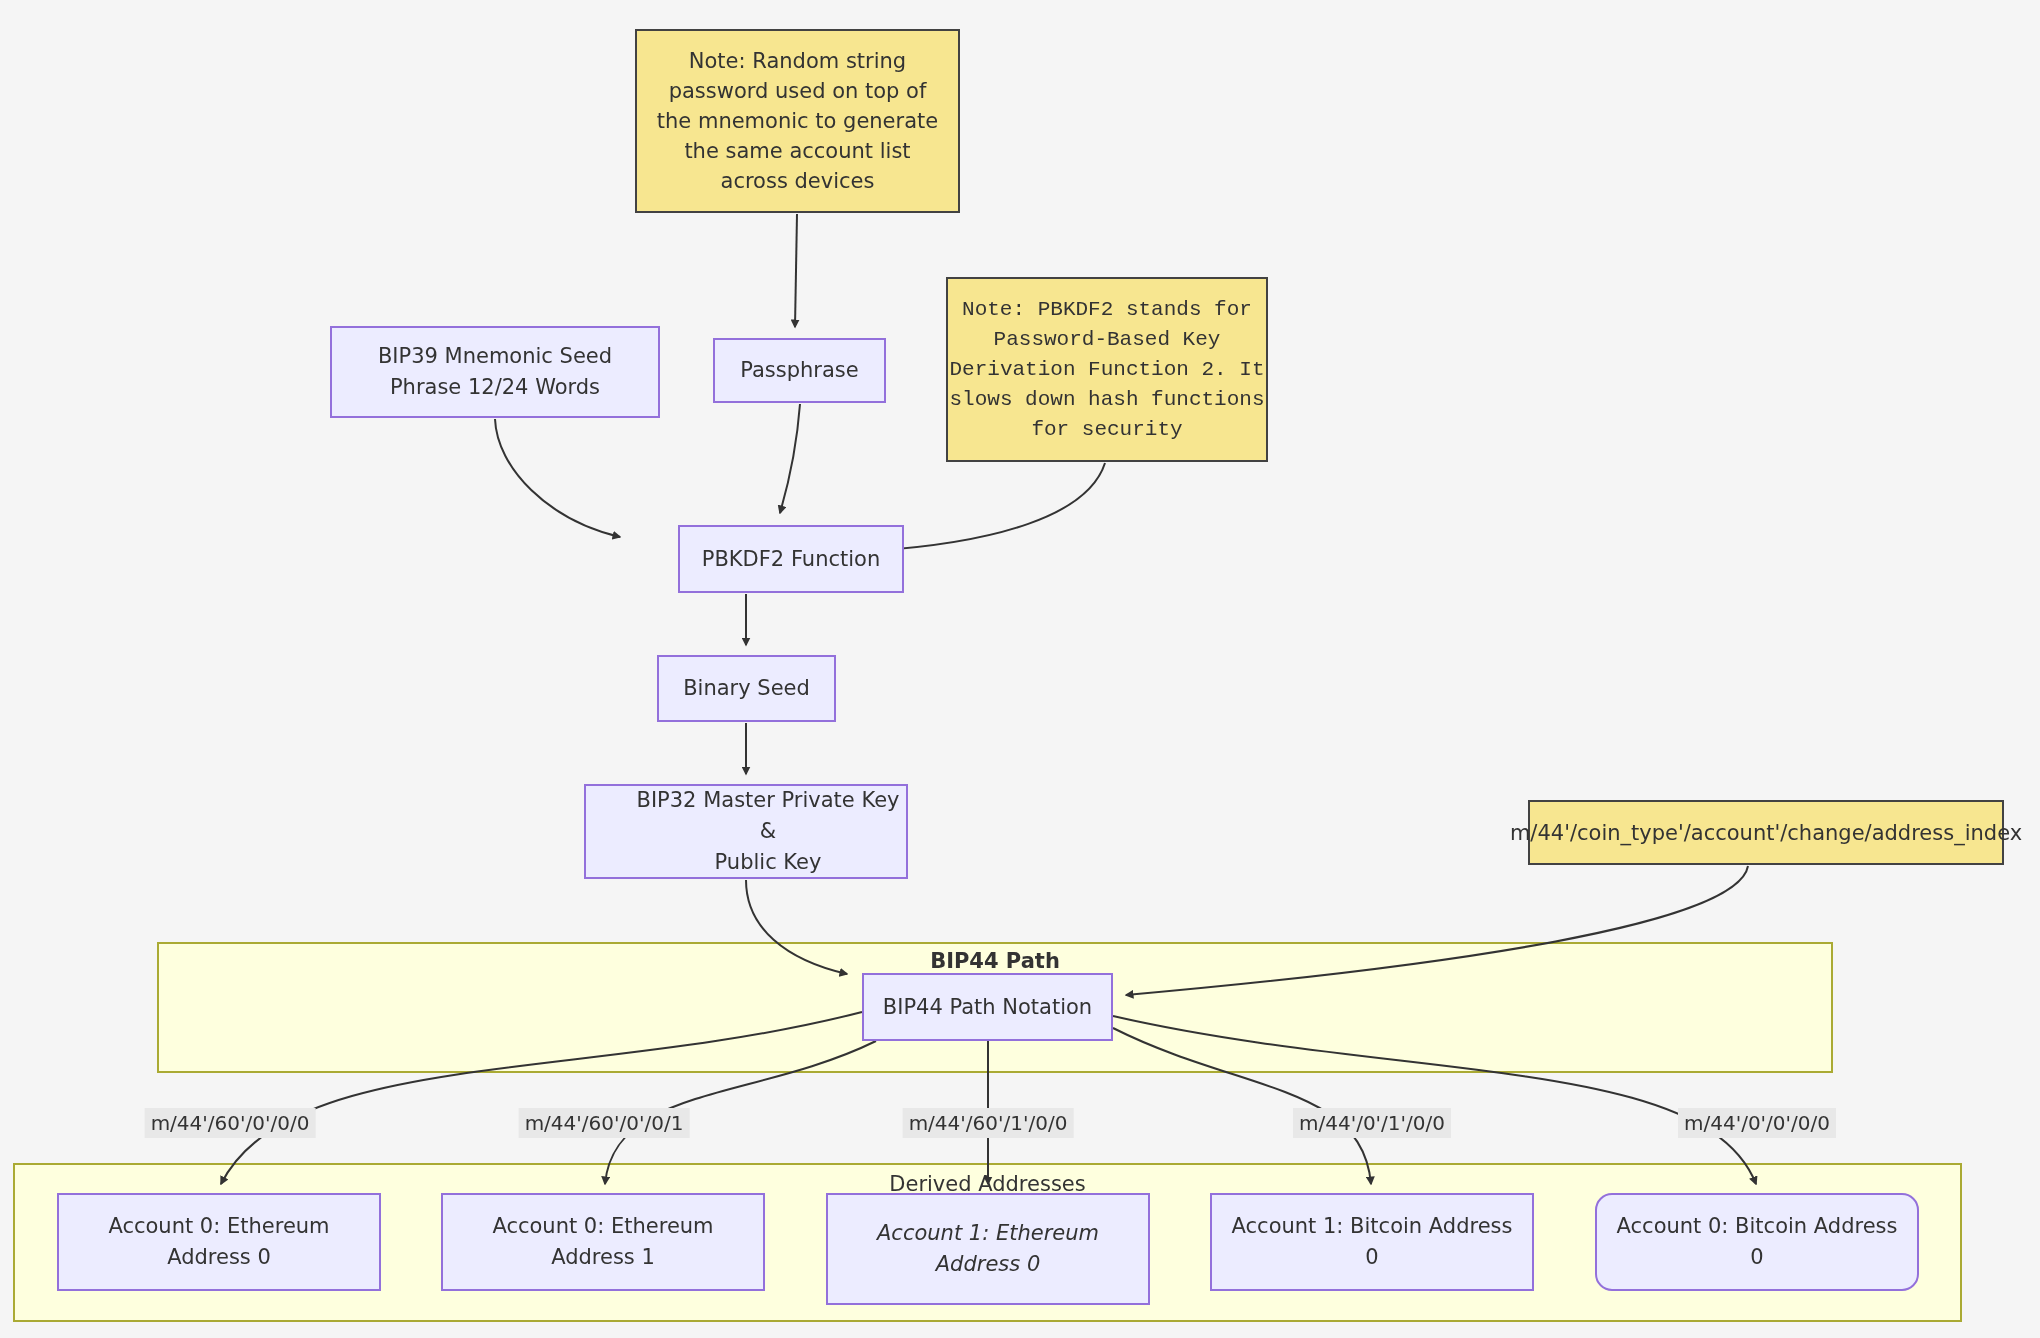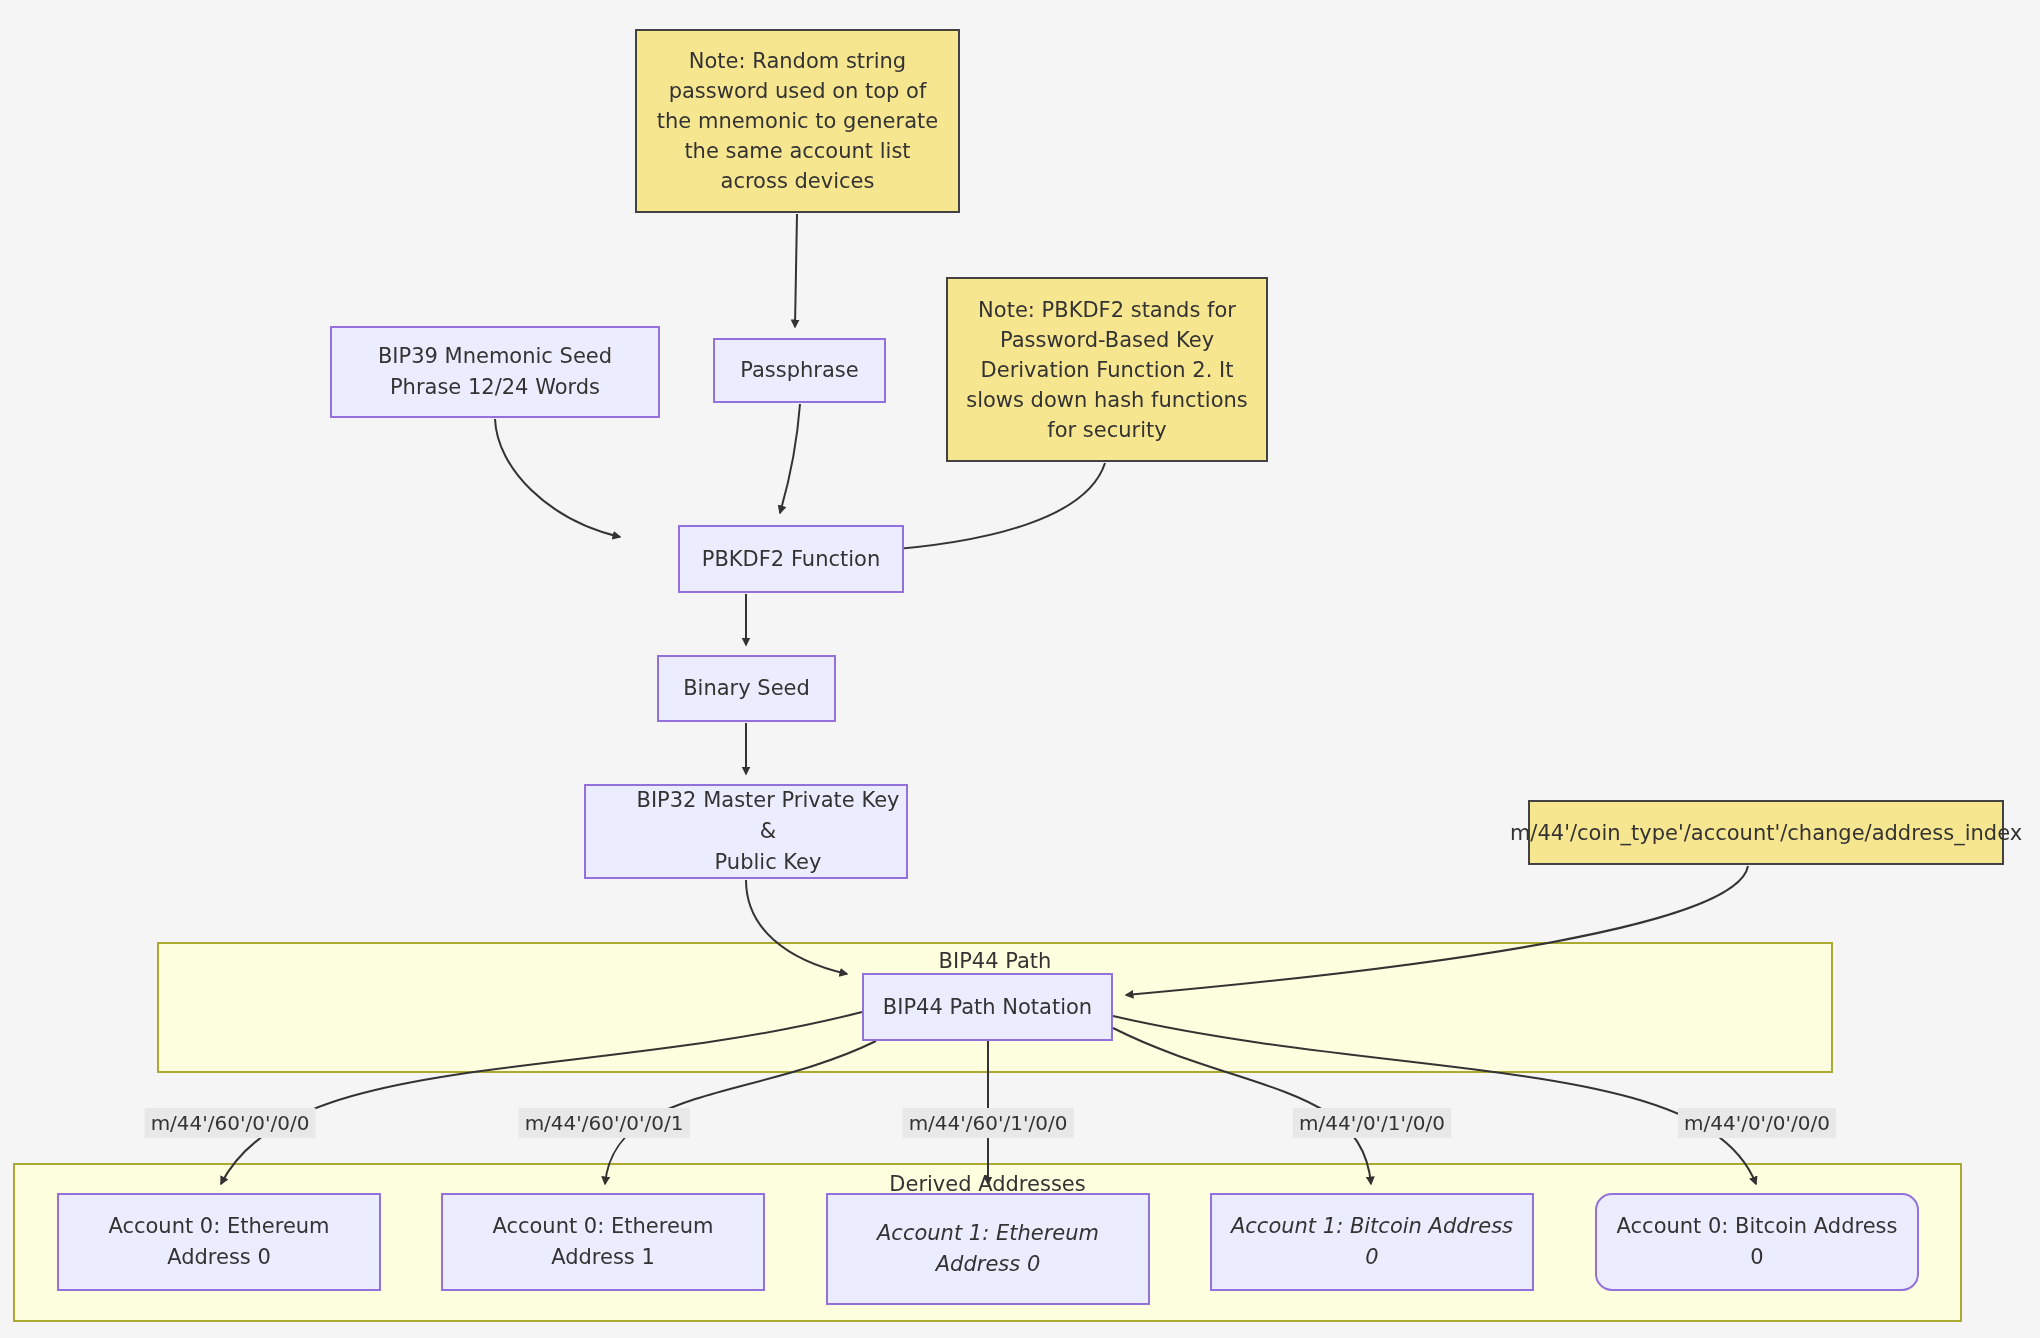--- a/index.html
+++ b/index.html
@@ -65,29 +65,29 @@
   <path class="edge" d="M 746 723 L 746 774" marker-end="url(#arrow)"></path>
   <path class="edge" d="M 746 880 C 746 928, 786 960, 847 974" marker-end="url(#arrow)"></path>
   <path class="edge" d="M 1748 866 C 1738 924, 1452 966, 1126 995" marker-end="url(#arrow)"></path>
   <path class="edge" d="M 862 1012 C 590 1082, 290 1048, 221 1184" marker-end="url(#arrow)"></path>
   <path class="edge" d="M 876 1041 C 756 1100, 614 1086, 605 1184" marker-end="url(#arrow)"></path>
   <path class="edge" d="M 988 1041 C 988 1092, 988 1140, 988 1184" marker-end="url(#arrow)"></path>
   <path class="edge" d="M 1113 1028 C 1240 1092, 1362 1084, 1371 1184" marker-end="url(#arrow)"></path>
   <path class="edge" d="M 1113 1016 C 1400 1082, 1705 1054, 1756 1184" marker-end="url(#arrow)"></path>
 </svg>
 
-<div class="cluster-label" style="left:157px;width:1676px;top:947px;right:auto;">BIP44 Path</div>
+<div class="cluster-label" style="left:157px;width:1676px;top:947px;right:auto;font-weight:bold;">BIP44 Path</div>
 <div class="cluster-label" style="left:13px;width:1949px;top:1170px;right:auto;">Derived Addresses</div>
 
 <div class="note" style="left:635px;top:29px;width:325px;height:184px;">Note: Random string
 password used on top of
 the mnemonic to generate
 the same account list
 across devices</div>
-<div class="note" style="left:946px;top:277px;width:322px;height:185px;">Note: PBKDF2 stands for
+<div class="note" style="left:946px;top:277px;width:322px;height:185px;font-family:Liberation Mono, monospace;">Note: PBKDF2 stands for
 Password-Based Key
 Derivation Function 2. It
 slows down hash functions
 for security</div>
 <div class="note m44" style="left:1528px;top:800px;width:476px;height:65px;">m/44'/coin_type'/account'/change/address_index</div>
 
 <div class="node" style="left:330px;top:326px;width:330px;height:92px;">BIP39 Mnemonic Seed
 Phrase 12/24 Words</div>
 <div class="node" style="left:713px;top:338px;width:173px;height:65px;">Passphrase</div>
 <div class="node" style="left:633px;top:525px;width:226px;height:68px;margin-left:45px;">PBKDF2 Function</div>
@@ -101,16 +101,16 @@
 <div class="edge-label" style="left:988px;top:1108px;">m/44'/60'/1'/0/0</div>
 <div class="edge-label" style="left:1372px;top:1108px;">m/44'/0'/1'/0/0</div>
 <div class="edge-label" style="left:1757px;top:1108px;">m/44'/0'/0'/0/0</div>
 
 <div class="node" style="left:57px;top:1193px;width:324px;height:98px;">Account 0: Ethereum
 Address 0</div>
 <div class="node" style="left:441px;top:1193px;width:324px;height:98px;">Account 0: Ethereum
 Address 1</div>
 <div class="node" style="left:826px;top:1193px;width:324px;height:112px;font-style:italic;">Account 1: Ethereum
 Address 0</div>
-<div class="node" style="left:1210px;top:1193px;width:324px;height:98px;font-style:italic;">Account 1: Bitcoin Address
+<div class="node" style="left:1210px;top:1193px;width:324px;height:98px;">Account 1: Bitcoin Address
 0</div>
 <div class="node" style="left:1595px;top:1193px;width:324px;height:98px;border-radius:17px;">Account 0: Bitcoin Address
 0</div>
 
 </body></html>

